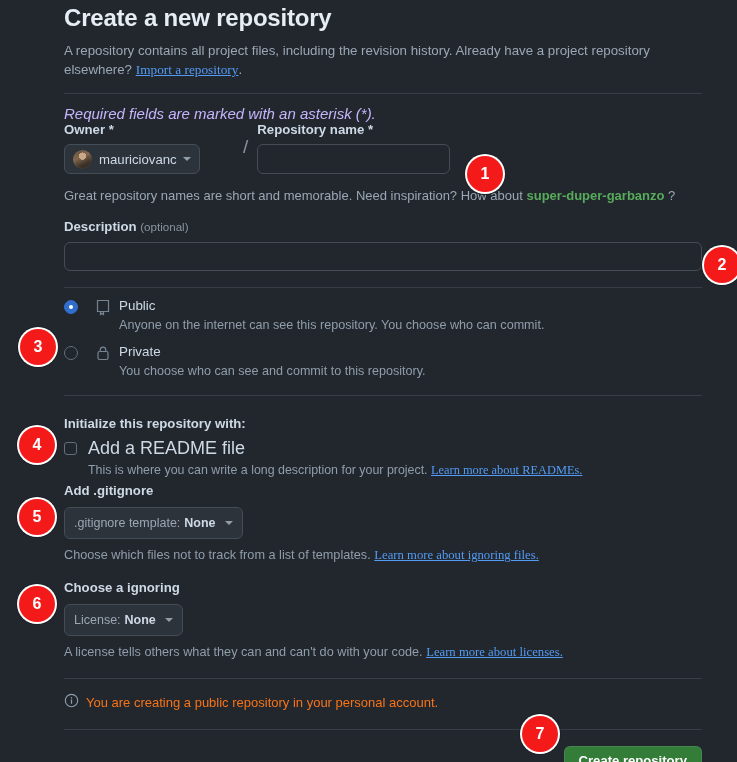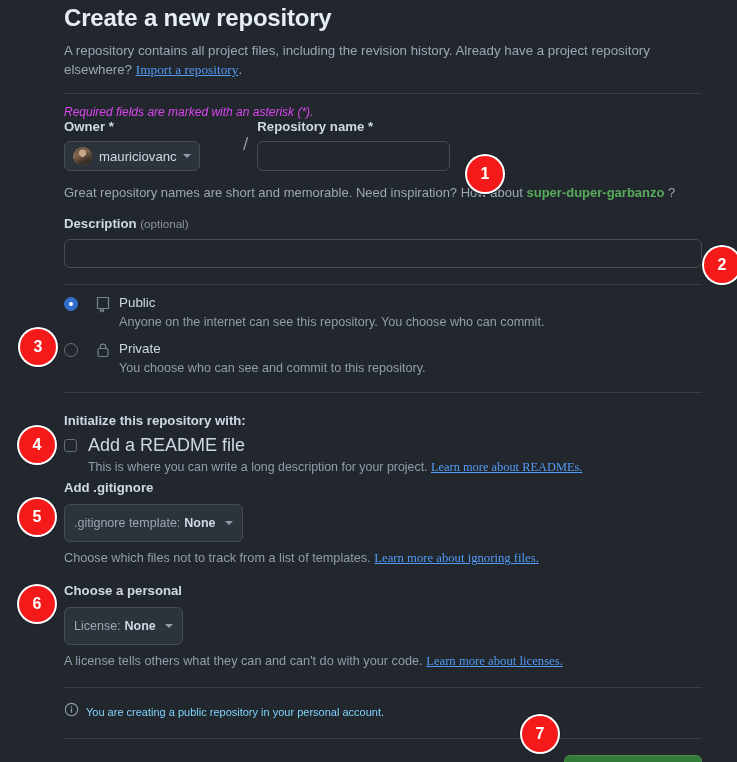--- a/index.html
+++ b/index.html
@@ -47,23 +47,23 @@
   }
 
   .divider {
     height: 1px;
     background: #373e47;
     margin: 14px 0 0 0;
     width: 638px;
   }
 
   .required-note {
-    font-size: 12px;
+    font-size: 15px;
     font-style: italic;
-    color: #d946ef;
+    color: #c4b5fd;
     margin-top: 11px;
   }
 
   .field-label {
     font-size: 13.2px;
     font-weight: bold;
     color: #cdd9e5;
     display: block;
   }
   .field-label .optional {
@@ -238,21 +238,21 @@
     font-size: 12.4px;
     color: #909dab;
     margin-top: 5px;
     margin-left: 24px;
     line-height: 16px;
   }
 
   .pill {
     display: inline-flex;
     align-items: center;
-    height: 38px;
+    height: 32px;
     border: 1px solid #444c56;
     border-radius: 6px;
     background: #2d333b;
     padding: 0 9px;
     margin-top: 9px;
     font-size: 12.5px;
     color: #9aa7b4;
     cursor: pointer;
   }
   .pill b { color: #cdd9e5; font-weight: bold; margin-left: 4px; }
@@ -263,22 +263,22 @@
     color: #909dab;
     margin-top: 9px;
   }
 
   .info-row {
     display: flex;
     align-items: center;
     margin-top: 14px;
   }
   .info-text {
-    font-size: 11px;
-    color: #7dd3fc;
+    font-size: 13px;
+    color: #f97316;
     margin-left: 7px;
   }
 
   .footer-row {
     display: flex;
     justify-content: flex-end;
     margin-top: 16px;
   }
   .btn-create {
     background: #347d39;
@@ -412,21 +412,21 @@
         <b>None</b>
         <span class="caret"></span>
       </div>
       <div class="note-line">
         <span>Choose which files not to track from a list of templates.</span>
         <span class="link">Learn more about ignoring files.</span>
       </div>
     </div>
 
     <div style="margin-top:17px;">
-      <div class="section-title">Choose a personal</div>
+      <div class="section-title">Choose a ignoring</div>
       <div class="pill">
         <span>License:</span>
         <b>None</b>
         <span class="caret"></span>
       </div>
       <div class="note-line">
         <span>A license tells others what they can and can't do with your code.</span>
         <span class="link">Learn more about licenses.</span>
       </div>
     </div>

